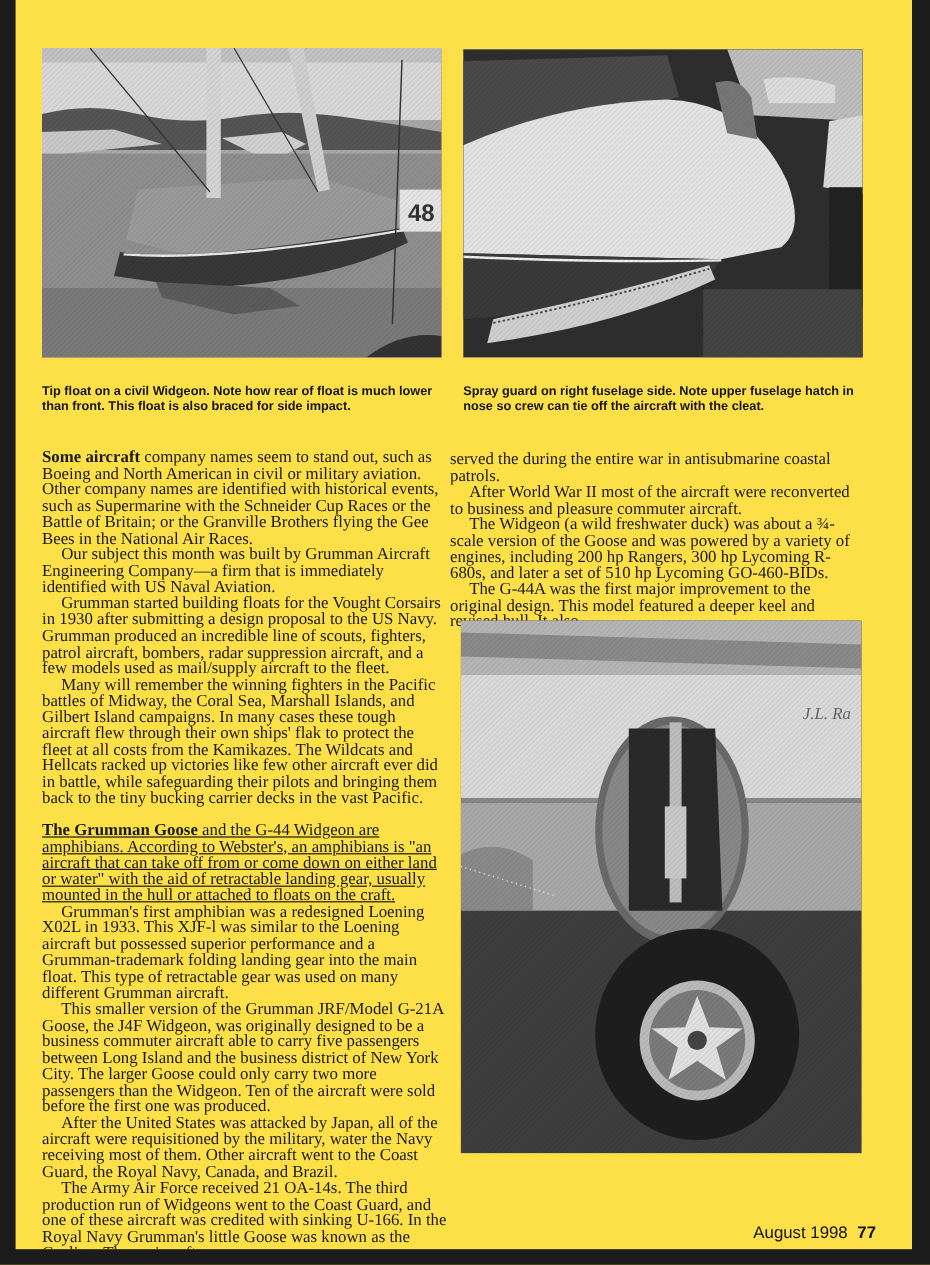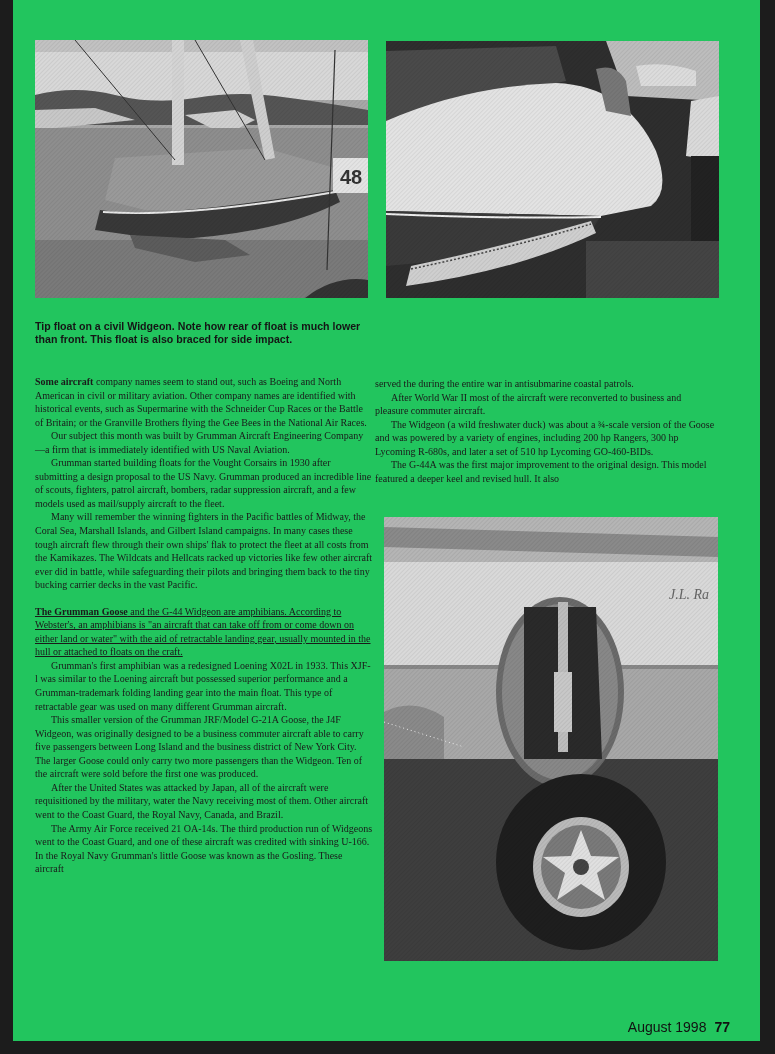--- a/index.html
+++ b/index.html
@@ -4,39 +4,39 @@
 <style>
   html, body { margin: 0; padding: 0; }
   body {
     width: 775px; height: 1054px; overflow: hidden;
     background: #1c1c1c;
     position: relative;
     font-family: "Liberation Serif", serif;
   }
   .page {
     position: absolute; left: 13px; top: 0; width: 747px; height: 1041px;
-    background: #22c55e;
+    background: #fde047;
     overflow: hidden;
   }
   .photo {
     position: absolute; overflow: hidden;
     background: #8a8a8a;
   }
   .photo svg { display: block; width: 100%; height: 100%; }
   .caption {
     position: absolute;
     font-family: "Liberation Sans", sans-serif;
     font-weight: bold;
     font-size: 10.6px;
     line-height: 13px;
     color: #151515;
   }
   .col {
     position: absolute;
-    font-size: 10px;
+    font-size: 14px;
     line-height: 13.55px;
     color: #1a1a1a;
     text-align: left;
   }
   .col p { margin: 0; text-indent: 16px; }
   .col p.lead { text-indent: 0; }
   .col p.section { margin-top: 13px; text-indent: 0; text-decoration: underline; }
   .col b { font-weight: bold; }
   .footer {
     position: absolute; right: 30px; top: 1019px;
@@ -100,20 +100,21 @@
       <path d="M25 228 Q120 208 205 183" stroke="#444" stroke-width="1.5" stroke-dasharray="2 2" fill="none"></path>
       <path d="M210 28 Q230 22 240 40 L245 75 L220 70 Z" fill="#777"></path>
       <path d="M305 60 L333 55 L333 120 L300 115 Z" fill="#dadada"></path>
       <rect x="305" y="115" width="28" height="100" fill="#222"></rect>
       <rect x="200" y="200" width="133" height="57" fill="#444"></rect>
       <rect width="333" height="257" fill="url(#ht2)"></rect>
     </svg>
   </div>
 
   <div class="caption" style="left:22px; top:320px; width:336px;">Tip float on a civil Widgeon. Note how rear of float is much lower than front.  This float is also braced for side impact.</div>
+  <div class="caption" style="left:373px; top:320px; width:345px;">Spray guard on right fuselage side.  Note upper fuselage hatch in nose so crew can tie off the aircraft with the cleat.</div>
 
   <div class="col" style="left:22px; top:375px; width:338px;">
     <p class="lead"><b>Some aircraft</b><span> company names seem to stand out, such as Boeing and North American in civil or military aviation. Other company names are identified with historical events, such as Supermarine with the Schneider Cup Races or the Battle of Britain; or the Granville Brothers flying the Gee Bees in the National Air Races.</span></p>
     <p>Our subject this month was built by Grumman Aircraft Engineering Company—a firm that is immediately identified with US Naval Aviation.</p>
     <p>Grumman started building floats for the Vought Corsairs in 1930 after submitting a design proposal to the US Navy. Grumman produced an incredible line of scouts, fighters, patrol aircraft, bombers, radar suppression aircraft, and a few models used as mail/supply aircraft to the fleet.</p>
     <p>Many will remember the winning fighters in the Pacific battles of Midway, the Coral Sea, Marshall Islands, and Gilbert Island campaigns. In many cases these tough aircraft flew through their own ships' flak to protect the fleet at all costs from the Kamikazes. The Wildcats and Hellcats racked up victories like few other aircraft ever did in battle, while safeguarding their pilots and bringing them back to the tiny bucking carrier decks in the vast Pacific.</p>
     <p class="section"><b>The Grumman Goose</b><span> and the G-44 Widgeon are amphibians. According to Webster's, an amphibians is "an aircraft that can take off from or come down on either land or water" with the aid of retractable landing gear, usually mounted in the hull or attached to floats on the craft.</span></p>
     <p>Grumman's first amphibian was a redesigned Loening X02L in 1933. This XJF-l was similar to the Loening aircraft but possessed superior performance and a Grumman-trademark folding landing gear into the main float. This type of retractable gear was used on many different Grumman aircraft.</p>
     <p>This smaller version of the Grumman JRF/Model G-21A Goose, the J4F Widgeon, was originally designed to be a business commuter aircraft able to carry five passengers between Long Island and the business district of New York City. The larger Goose could only carry two more passengers than the Widgeon. Ten of the aircraft were sold before the first one was produced.</p>
     <p>After the United States was attacked by Japan, all of the aircraft were requisitioned by the military, water the Navy receiving most of them. Other aircraft went to the Coast Guard, the Royal Navy, Canada, and Brazil.</p>

